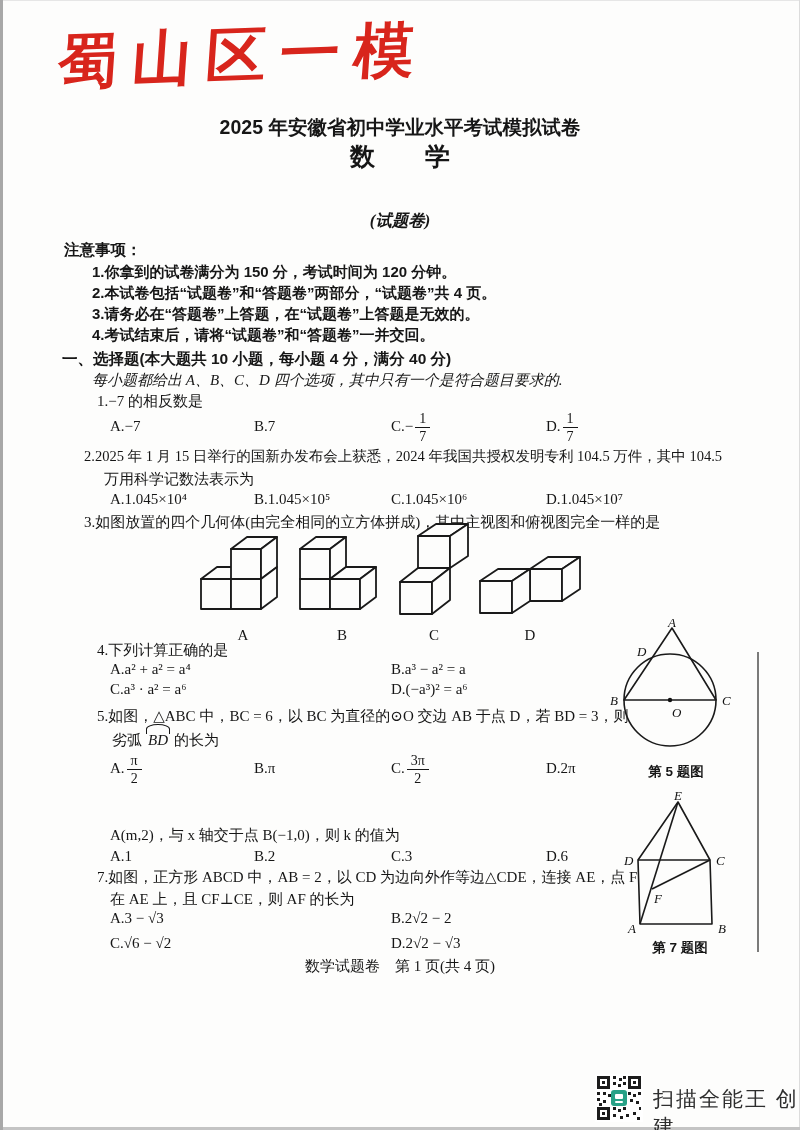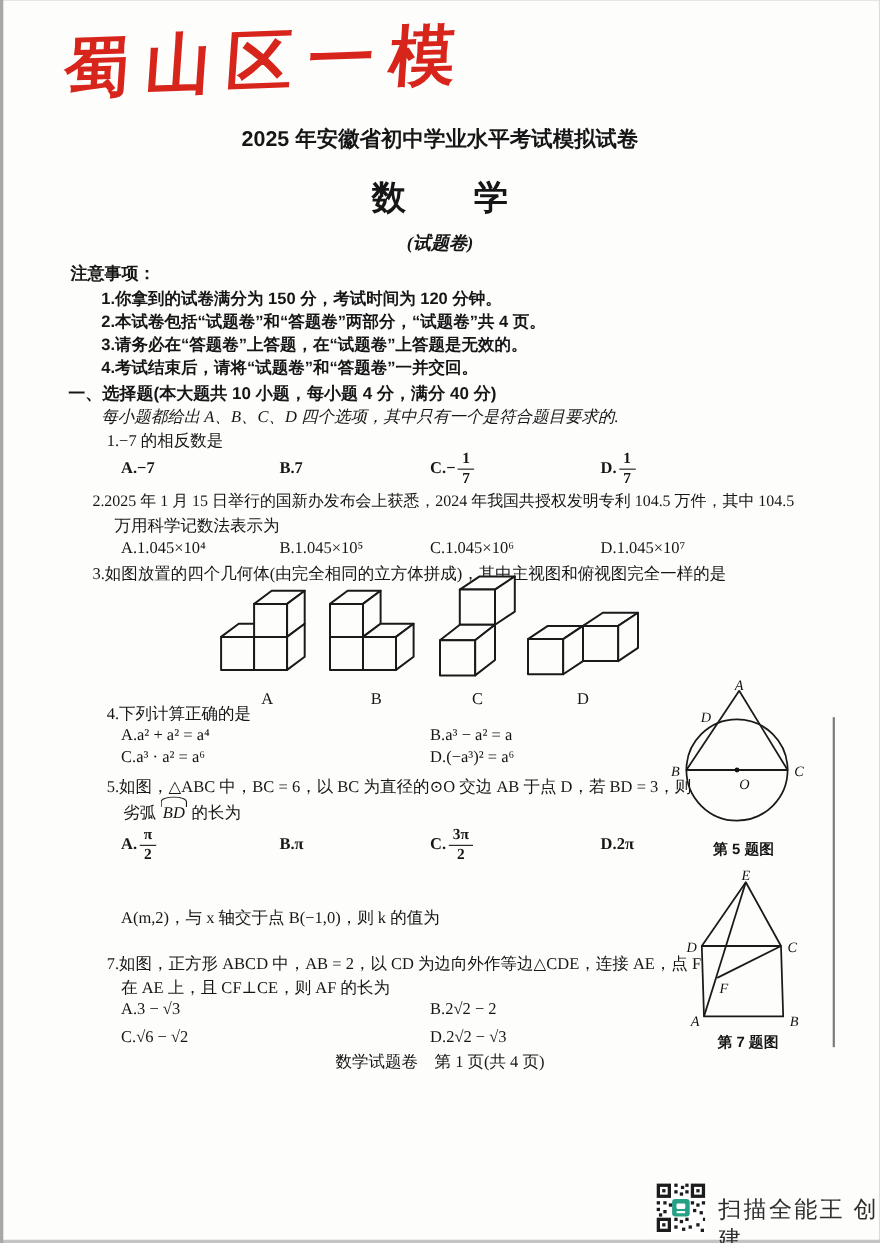--- a/index.html
+++ b/index.html
@@ -15,21 +15,21 @@
   .kai{font-style:italic;}
   .center{left:0;width:100%;text-align:center;}
   .stamp{
     position:absolute;top:16px;left:58px;
     font-family:"DejaVu Sans",sans-serif;font-weight:700;
     font-size:60px;color:#d8251c;letter-spacing:14px;
     transform:rotate(-2deg) skewX(-6deg);
   }
   .optrow{position:absolute;left:0;width:100%;height:26px;}
   .opt{position:absolute;top:0;font-size:15px;white-space:nowrap;}
-  .tallrow{height:40px;font-weight:bold;}
+  .tallrow{height:40px;}
   .tallrow .opt{line-height:40px;}
   .frac{display:inline-block;vertical-align:middle;text-align:center;line-height:1.08;font-size:14px;margin:0 2px;}
   .frac .n{display:block;padding:0 4px 1px;border-bottom:1.4px solid #161616;}
   .frac .d{display:block;padding:1px 4px 0;}
   .arc{position:relative;display:inline-block;font-style:italic;margin:0 4px;padding:0 2px;}
   .arc::before{content:"";position:absolute;left:0;right:0;top:-7px;height:9px;
     border:1.5px solid #161616;border-bottom:none;border-radius:100% 100% 0 0;}
   .fig{position:absolute;}
   .fig svg{display:block;}
   .figcap{text-align:center;font-family:"Liberation Sans",sans-serif;font-weight:700;font-size:13.5px;margin-top:3px;}
@@ -43,21 +43,21 @@
   svg text{font-family:"Liberation Serif",serif;font-style:italic;font-size:13px;fill:#111;}
 </style>
 </head>
 <body>
 
 <div class="page">
 
   <div class="stamp">蜀山区一模</div>
 
   <div class="line center sans b" style="top:115px;font-size:19.5px;">2025 年安徽省初中学业水平考试模拟试卷</div>
-  <div class="line center sans b" style="top:160px;font-size:31px;">数　　学</div>
+  <div class="line center sans b" style="top:140px;font-size:25px;">数　　学</div>
   <div class="line center b kai" style="top:210px;font-size:16.5px;">(试题卷)</div>
 
   <div class="line sans b" style="top:240px;left:64px;font-size:15.5px;">注意事项：</div>
   <div class="line sans b" style="top:262px;left:92px;">1.你拿到的试卷满分为 150 分，考试时间为 120 分钟。</div>
   <div class="line sans b" style="top:283px;left:92px;">2.本试卷包括“试题卷”和“答题卷”两部分，“试题卷”共 4 页。</div>
   <div class="line sans b" style="top:304px;left:92px;">3.请务必在“答题卷”上答题，在“试题卷”上答题是无效的。</div>
   <div class="line sans b" style="top:325px;left:92px;">4.考试结束后，请将“试题卷”和“答题卷”一并交回。</div>
 
   <div class="line sans b" style="top:349px;left:62px;font-size:15.5px;">一、选择题(本大题共 10 小题，每小题 4 分，满分 40 分)</div>
   <div class="line kai" style="top:371px;left:92px;">每小题都给出 A、B、C、D 四个选项，其中只有一个是符合题目要求的.</div>
@@ -143,20 +143,26 @@
     <span>劣弧</span><span class="arc">BD</span><span>的长为</span>
   </div>
   <div class="optrow tallrow" style="top:748px;">
     <span class="opt" style="left:110px;"><span>A.</span><span class="frac"><span class="n">π</span><span class="d">2</span></span></span>
     <span class="opt" style="left:254px;">B.π</span>
     <span class="opt" style="left:391px;"><span>C.</span><span class="frac"><span class="n">3π</span><span class="d">2</span></span></span>
     <span class="opt" style="left:546px;">D.2π</span>
   </div>
 
   <div class="line" style="top:826px;left:110px;">A(m,2)，与 x 轴交于点 B(−1,0)，则 k 的值为</div>
+  <div class="optrow" style="top:848px;">
+    <span class="opt" style="left:110px;">A.1</span>
+    <span class="opt" style="left:254px;">B.2</span>
+    <span class="opt" style="left:391px;">C.3</span>
+    <span class="opt" style="left:546px;">D.6</span>
+  </div>
 
   <div class="line" style="top:868px;left:97px;">7.如图，正方形 ABCD 中，AB = 2，以 CD 为边向外作等边△CDE，连接 AE，点 F</div>
   <div class="line" style="top:890px;left:110px;">在 AE 上，且 CF⊥CE，则 AF 的长为</div>
   <div class="optrow" style="top:910px;">
     <span class="opt" style="left:110px;">A.3 − √3</span>
     <span class="opt" style="left:391px;">B.2√2 − 2</span>
   </div>
   <div class="optrow" style="top:935px;">
     <span class="opt" style="left:110px;">C.√6 − √2</span>
     <span class="opt" style="left:391px;">D.2√2 − √3</span>

